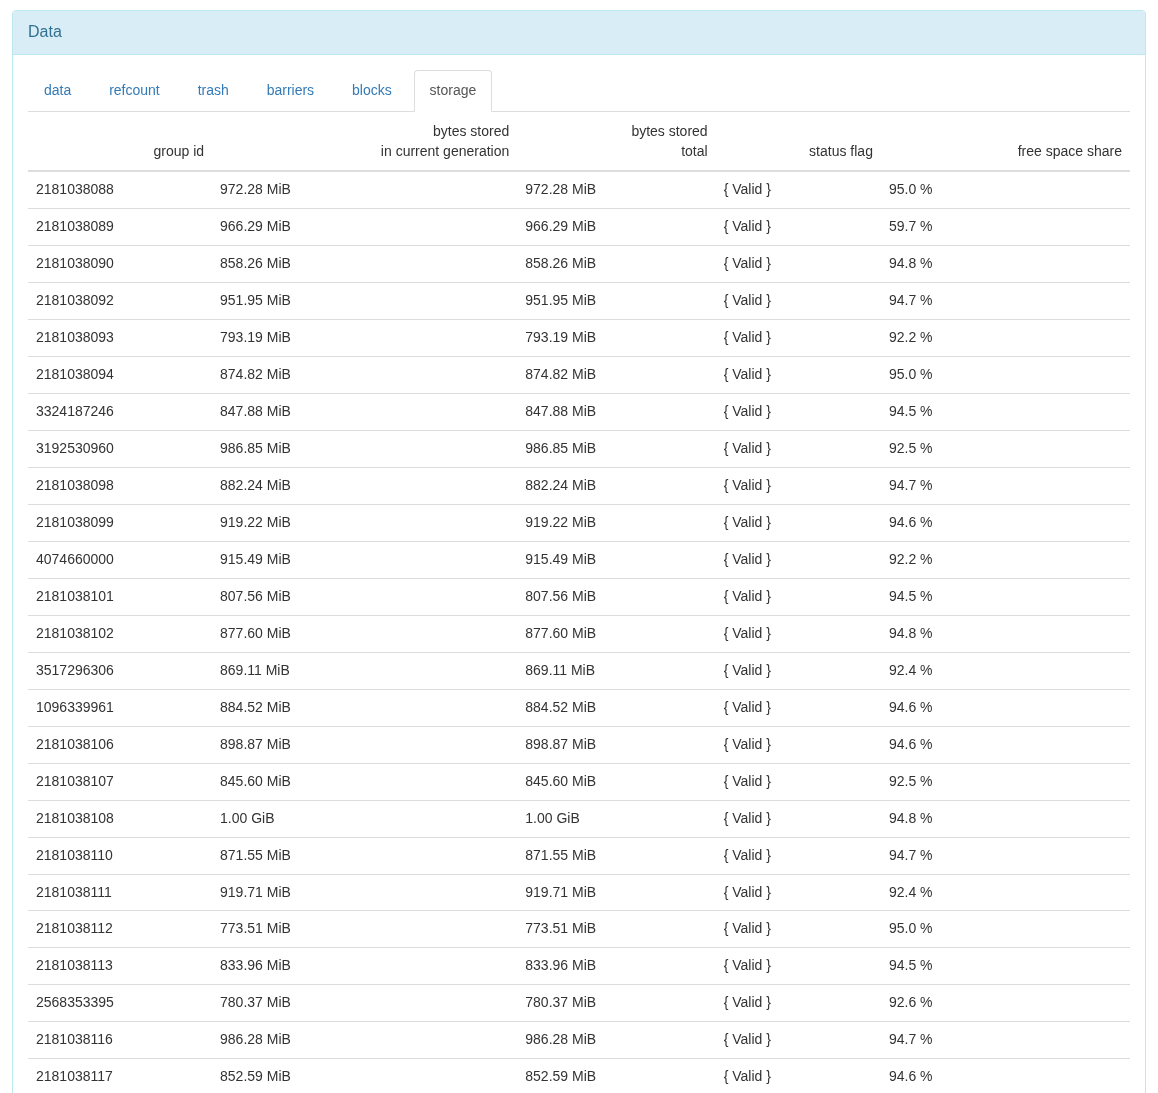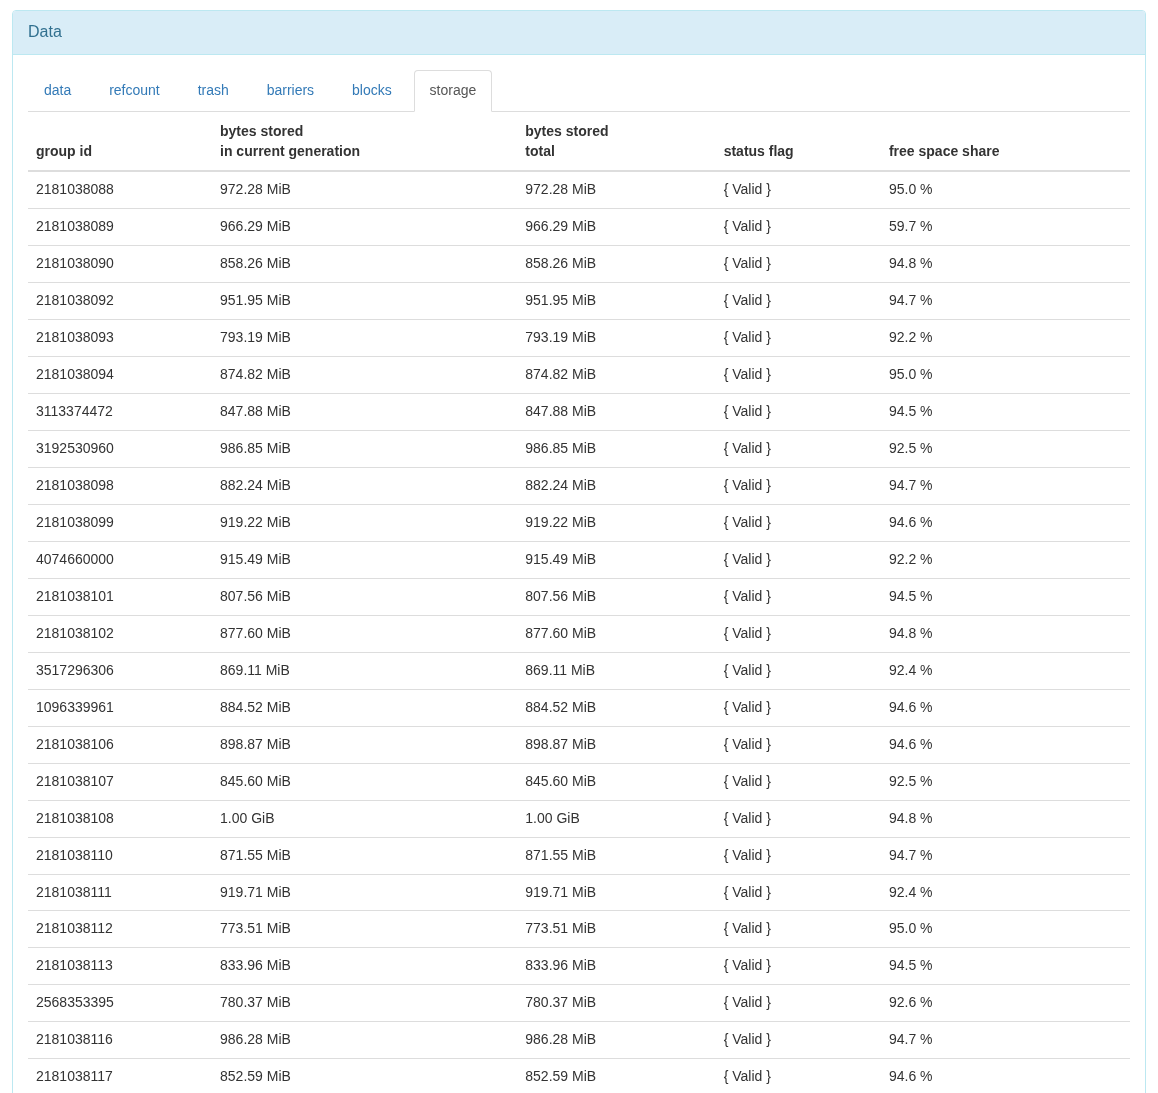--- a/index.html
+++ b/index.html
@@ -55,23 +55,23 @@
     border-color: var(--table-border, #dddddd) var(--table-border, #dddddd) transparent;
     cursor: default;
   }
 
   table.data-table {
     width: 100%;
     border-collapse: collapse;
   }
   table.data-table th {
     padding: 8px;
-    text-align: left;
+    text-align: right;
     vertical-align: bottom;
-    font-weight: bold;
+    font-weight: normal;
     border-bottom: 2px solid var(--table-border, #dddddd);
   }
   table.data-table td {
     padding: 8px;
     text-align: left;
     vertical-align: top;
     border-top: 1px solid var(--table-border, #dddddd);
   }
 </style>
 </head>
@@ -165,21 +165,21 @@
 
   <tr>
     <td>2181038094</td>
     <td>874.82 MiB</td>
     <td>874.82 MiB</td>
     <td>{ Valid }</td>
     <td>95.0 %</td>
   </tr>
 
   <tr>
-    <td>3113374472</td>
+    <td>3324187246</td>
     <td>847.88 MiB</td>
     <td>847.88 MiB</td>
     <td>{ Valid }</td>
     <td>94.5 %</td>
   </tr>
 
   <tr>
     <td>3192530960</td>
     <td>986.85 MiB</td>
     <td>986.85 MiB</td>

